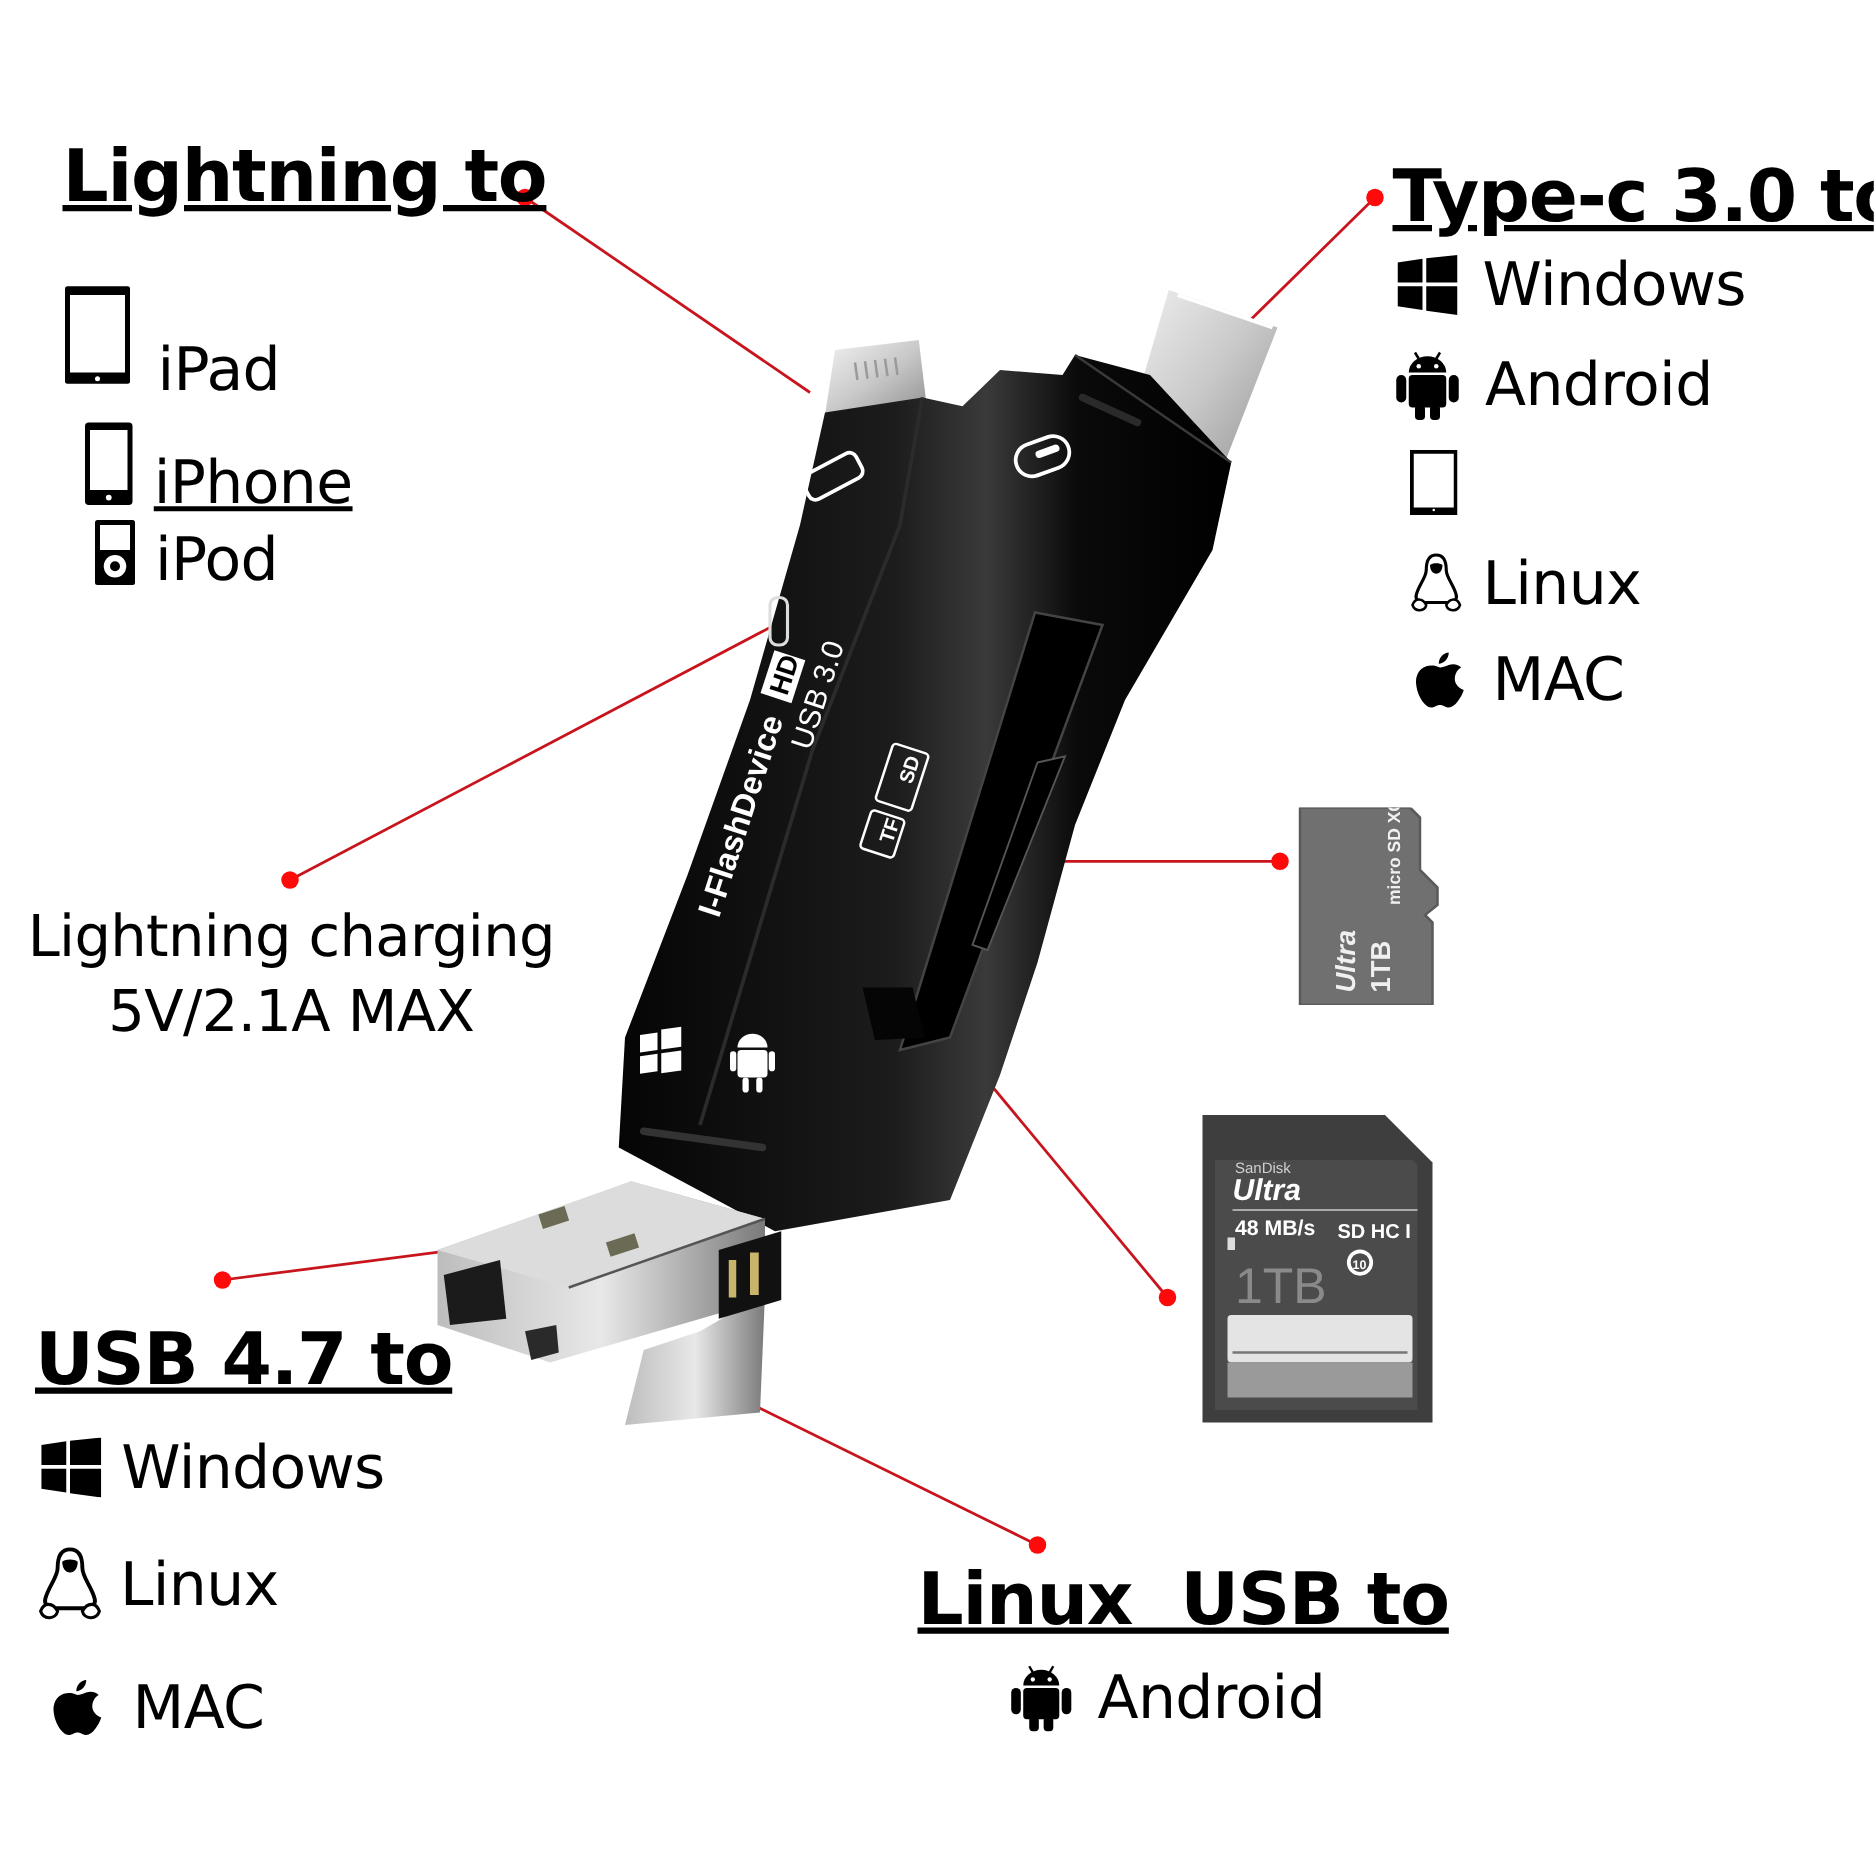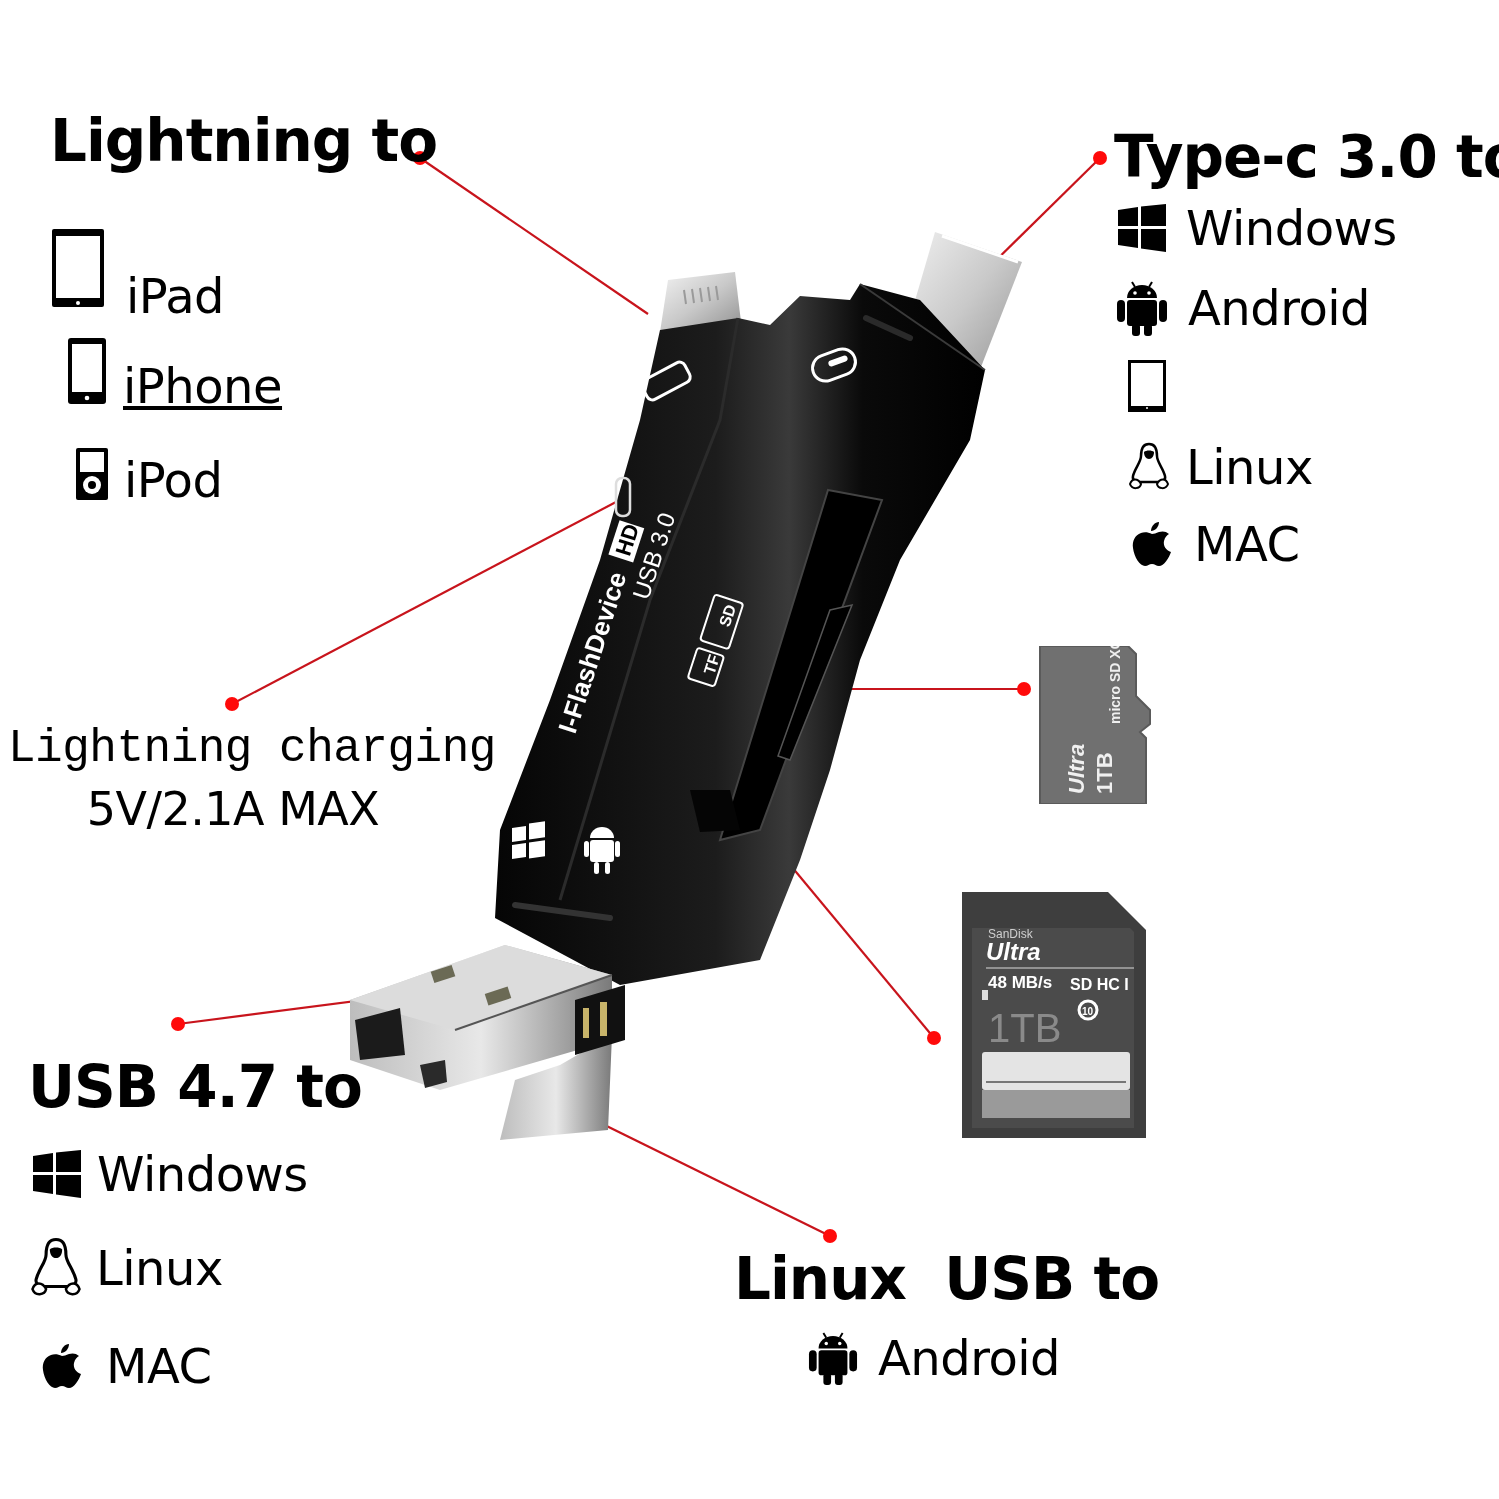--- a/index.html
+++ b/index.html
@@ -1,19 +1,19 @@
 <!DOCTYPE html>
 <html><head>
 <meta charset="utf-8">
 <style>
   html, body { margin: 0; padding: 0; background: #ffffff; }
   body { width: 1499px; height: 1499px; position: relative; overflow: hidden;
          font-family: "DejaVu Sans", "Liberation Sans", sans-serif; color: #000; }
   .abs { position: absolute; }
-  .heading { font-weight: bold; font-size: 58px; letter-spacing: -1px; white-space: nowrap; line-height: 1; }
+  .heading { font-weight: bold; font-size: 58px; letter-spacing: -1px; white-space: nowrap; line-height: 1; text-decoration: underline; }
   .item { position: absolute; display: flex; align-items: center; white-space: nowrap; }
   .item .lbl { font-size: 48px; line-height: 1; letter-spacing: -0.5px; }
   .icon { display: inline-block; flex: 0 0 auto; }
   .sub { font-size: 46px; white-space: nowrap; line-height: 1; letter-spacing: -0.5px; }
   svg.overlay { position: absolute; left: 0; top: 0; }
 </style>
 </head>
 <body>
 
 <svg class="overlay" width="1499" height="1499">
@@ -155,21 +155,21 @@
 
 <div class="item" style="left:67px; top:332px;">
   <svg class="icon" width="40" height="68" viewBox="0 0 40 68">
     <rect x="1" y="1" width="38" height="66" rx="3" fill="#000"></rect>
     <rect x="5" y="7" width="30" height="48" fill="#fff"></rect>
     <circle cx="20" cy="61" r="2.3" fill="#fff"></circle>
   </svg>
   <span class="lbl" style="margin-left:16px; margin-top:30px;text-decoration:underline;">iPhone</span>
 </div>
 
-<div class="item" style="left:76px; top:444px;">
+<div class="item" style="left:76px; top:412px;">
   <svg class="icon" width="32" height="52" viewBox="0 0 32 52">
     <rect x="0" y="0" width="32" height="52" rx="2" fill="#000"></rect>
     <rect x="4" y="4" width="24" height="20" fill="#fff"></rect>
     <circle cx="16" cy="37" r="9" fill="#fff"></circle>
     <circle cx="16" cy="37" r="4" fill="#000"></circle>
   </svg>
   <span class="lbl" style="margin-left:16px; margin-top:12px;">iPod</span>
 </div>
 
 <div class="abs heading" style="left:1114px; top:128px;">Type-c 3.0 to</div>
@@ -216,21 +216,21 @@
 </div>
 
 <div class="item" style="left:1132px; top:520px;">
   <svg class="icon" width="40" height="48" viewBox="0 0 40 48">
     <path d="M27 2 C27 7 23 11 19 11 C19 6 23 2 27 2 Z" fill="#000"></path>
     <path d="M20 14 C16 12 12 12 9 13 C3 15 0 21 1 28 C2 37 8 46 13 46 C16 46 17 44 20 44 C23 44 24 46 27 46 C32 46 37 38 39 32 C34 30 31 26 32 21 C33 17 35 15 37 14 C34 11 30 11 27 12 C24 13 22 14 20 14 Z" fill="#000"></path>
   </svg>
   <span class="lbl" style="margin-left:22px;">MAC</span>
 </div>
 
-<div class="abs sub" style="left:8px; top:726px; width:450px; text-align:center;font-family:Liberation Mono, monospace;">Lightning charging</div>
+<div class="abs sub" style="left:8px; top:726px; width:450px; text-align:center;">Lightning charging</div>
 <div class="abs sub" style="left:8px; top:786px; width:450px; text-align:center;">5V/2.1A MAX</div>
 
 <svg class="abs" style="left:1036px; top:646px;" width="120" height="158" viewBox="0 0 120 158">
   <path d="M4 0 L92 0 L100 8 L100 50 L114 64 L114 78 L104 86 L110 92 L110 158 L4 158 Z" fill="#707070"></path>
   <path d="M4 0 L92 0 L100 8 L100 50 L114 64 L114 78 L104 86 L110 92 L110 158 L4 158 Z" fill="none" stroke="#5a5a5a" stroke-width="2"></path>
   <g transform="translate(48 148) rotate(-90)" fill="#f0f0f0" font-family="'Liberation Sans', sans-serif" font-weight="bold">
     <text x="0" y="0" font-size="22" font-style="italic">Ultra</text>
     <text x="0" y="28" font-size="22">1TB</text>
   </g>
   <g transform="translate(64 78) rotate(-90)" fill="#f0f0f0" font-family="'Liberation Sans', sans-serif" font-weight="bold" font-size="14">

